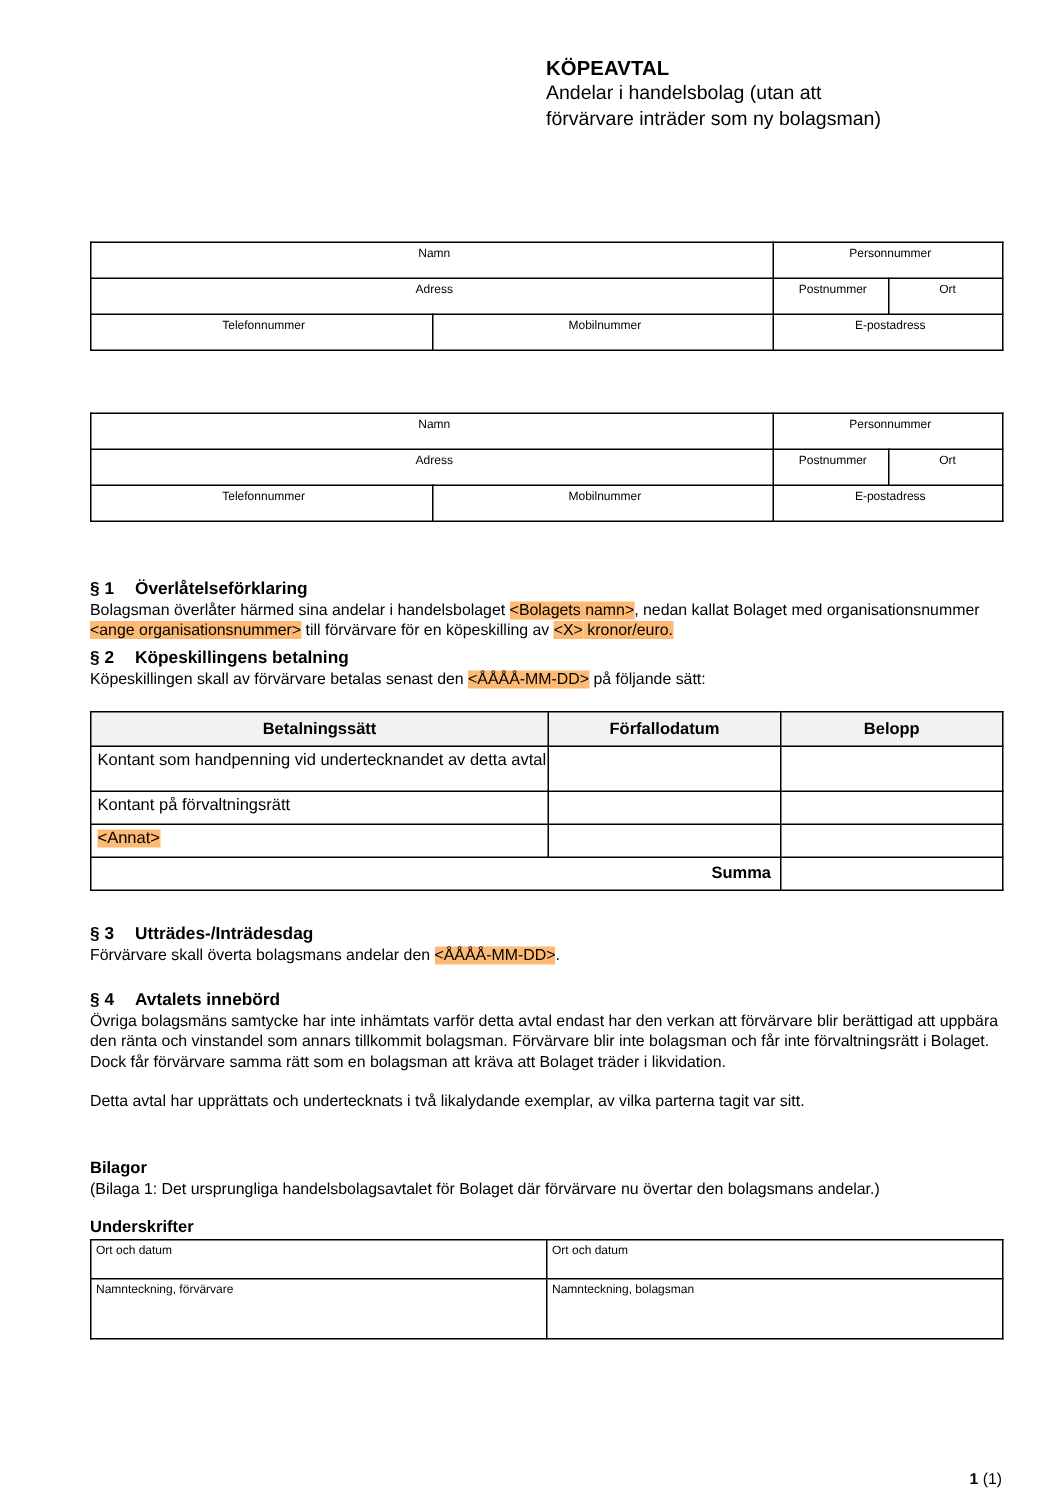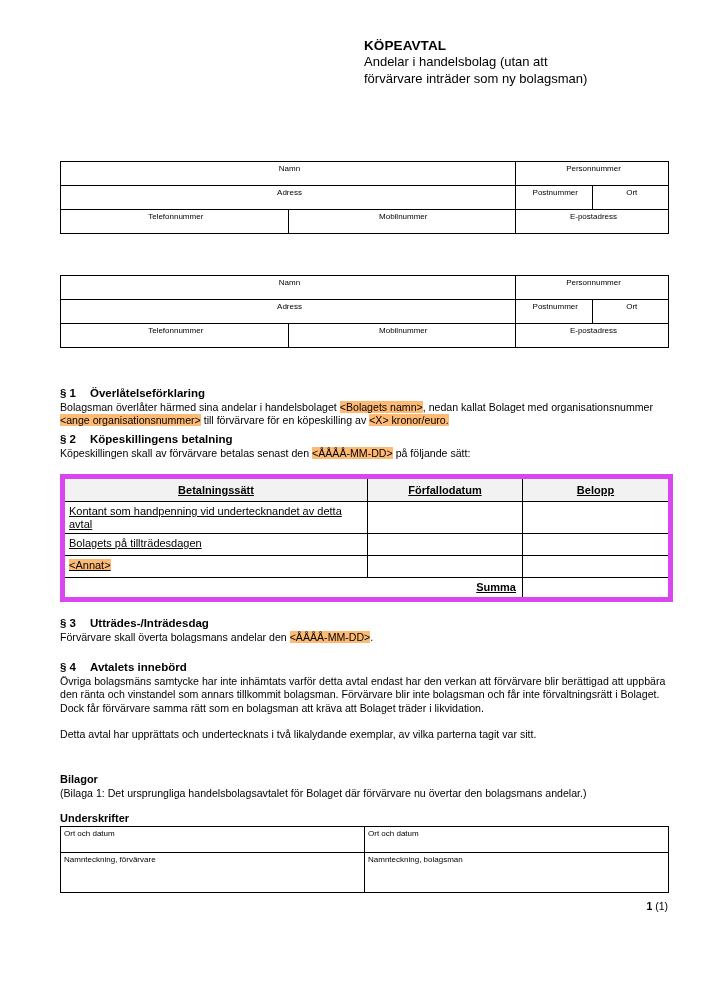--- a/index.html
+++ b/index.html
@@ -90,22 +90,21 @@
     text-align: left;
   }
   .gap-para { margin-top: 13px; }
   .hl {
     background: #fdba74;
     color: #000000;
   }
 
   
   table.pay {
-    border: 5px solid #d946ef;
-    text-decoration: underline;
+    border: 1px solid #d946ef;
   }
   table.pay th, table.pay td {
     border: 1px solid #000000;
     box-sizing: border-box;
   }
   table.pay th {
     background: #f2f2f2;
     font-size: 11px;
     font-weight: bold;
     text-align: center;
@@ -150,21 +149,21 @@
     font-size: 11px;
     font-weight: bold;
     margin: 0 0 1px 0;
     line-height: 14px;
   }
 
   
   .footer {
     position: absolute;
     left: 60px;
-    top: 900px;
+    top: 980px;
     width: 608px;
     text-align: right;
     font-size: 10.5px;
     line-height: 13px;
   }
   .footer .pg { font-weight: bold; }
 </style>
 </head>
 <body>
 
@@ -239,21 +238,21 @@
         <th class="col-b">Betalningssätt</th>
         <th class="col-f">Förfallodatum</th>
         <th class="col-a">Belopp</th>
       </tr>
       <tr class="row-tall">
         <td>Kontant som handpenning vid undertecknandet av detta avtal</td>
         <td class="blank"></td>
         <td class="blank"></td>
       </tr>
       <tr class="row-med">
-        <td>Bolagets på tillträdesdagen</td>
+        <td>Kontant på förvaltningsrätt</td>
         <td class="blank"></td>
         <td class="blank"></td>
       </tr>
       <tr class="row-med">
         <td><span class="hl">&lt;Annat&gt;</span></td>
         <td class="blank"></td>
         <td class="blank"></td>
       </tr>
       <tr class="row-med">
         <td colspan="2" class="summa">Summa</td>

